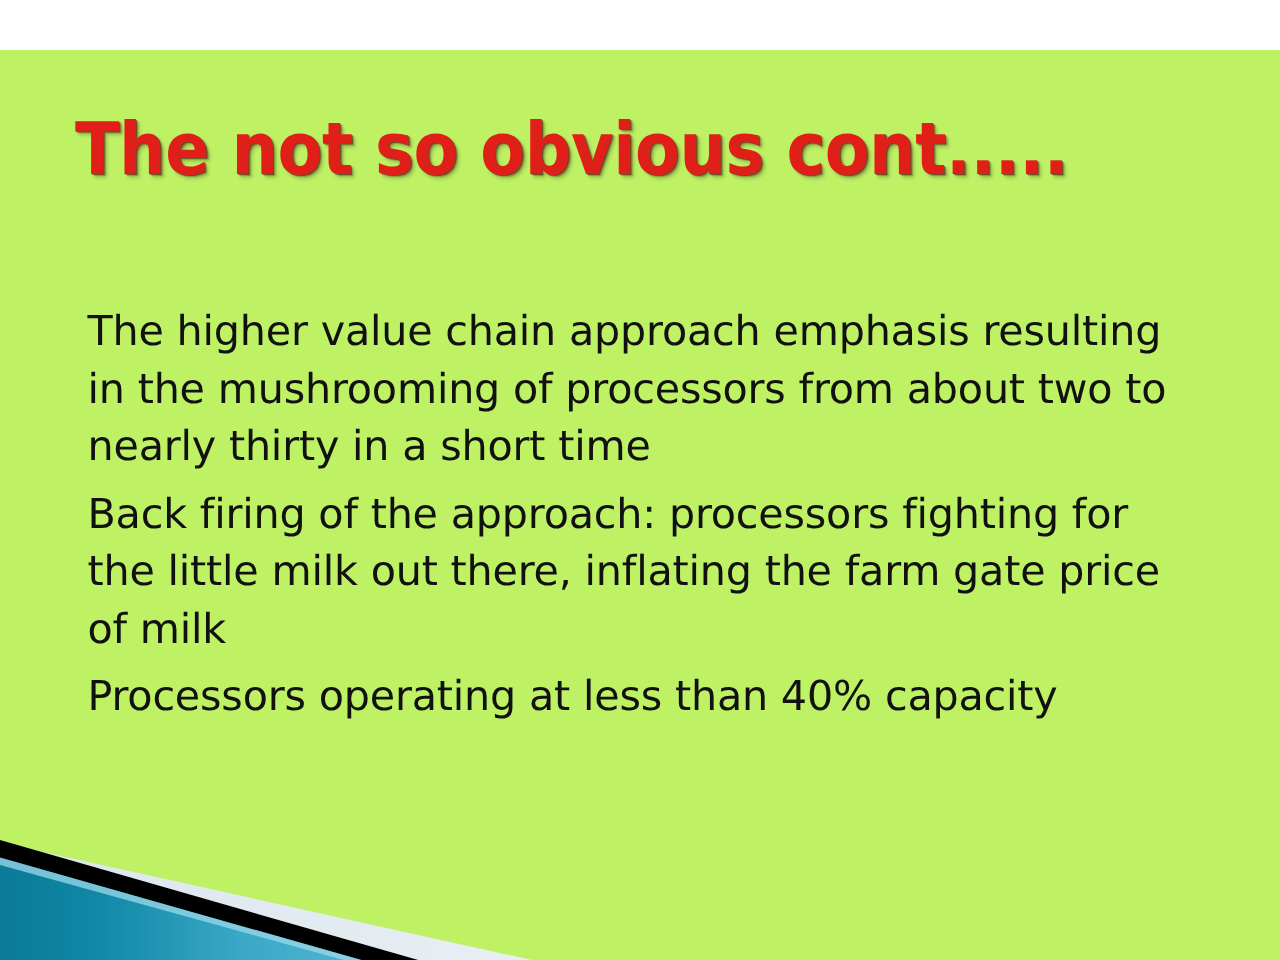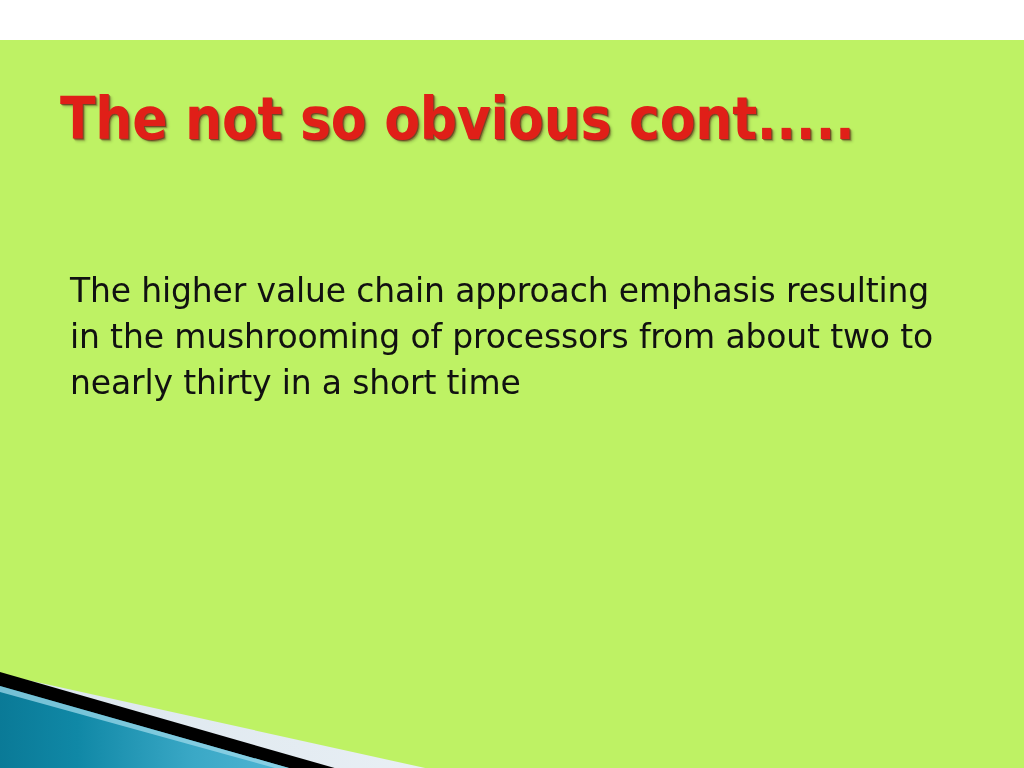--- a/index.html
+++ b/index.html
@@ -36,21 +36,21 @@
     text-shadow:
        1px 1px 0 rgba(90,20,16,0.55),
        2px 2px 1px rgba(90,20,16,0.30),
        3px 3px 3px rgba(0,0,0,0.18);
   }
 
   
   #body-block {
     position: absolute;
     left: 70px;
-    top: 228px;
+    top: 202px;
     width: 900px;
   }
   .bullet-para {
     font-family: "DejaVu Sans", sans-serif;
     font-size: 33px;
     font-weight: normal;
     color: #111111;
     line-height: 46px;
     margin: 0 0 8px 0;
     letter-spacing: -0.15px;
@@ -75,20 +75,22 @@
 </style>
 </head>
 <body>
 
 <div id="slide">
 
   <div id="slide-title">The not so obvious cont.....</div>
 
   <div id="body-block">
     <p class="bullet-para">The higher value chain approach emphasis resulting in the mushrooming of processors from about two to nearly thirty in a short time</p>
+    <p class="bullet-para">Back firing of the approach: processors fighting for the little milk out there, inflating the farm gate price of milk</p>
+    <p class="bullet-para">Processors operating at less than 40% capacity</p>
   </div>
 
   <div id="footer-graphic">
     <svg viewBox="0 0 1024 140" preserveAspectRatio="none">
       <defs>
         <linearGradient id="tealGrad" x1="0" y1="0" x2="1" y2="0">
           <stop offset="0" stop-color="#0a7a97"></stop>
           <stop offset="0.18" stop-color="#1088a6"></stop>
           <stop offset="0.45" stop-color="#3aa8c6"></stop>
           <stop offset="0.72" stop-color="#56b9d7"></stop>

